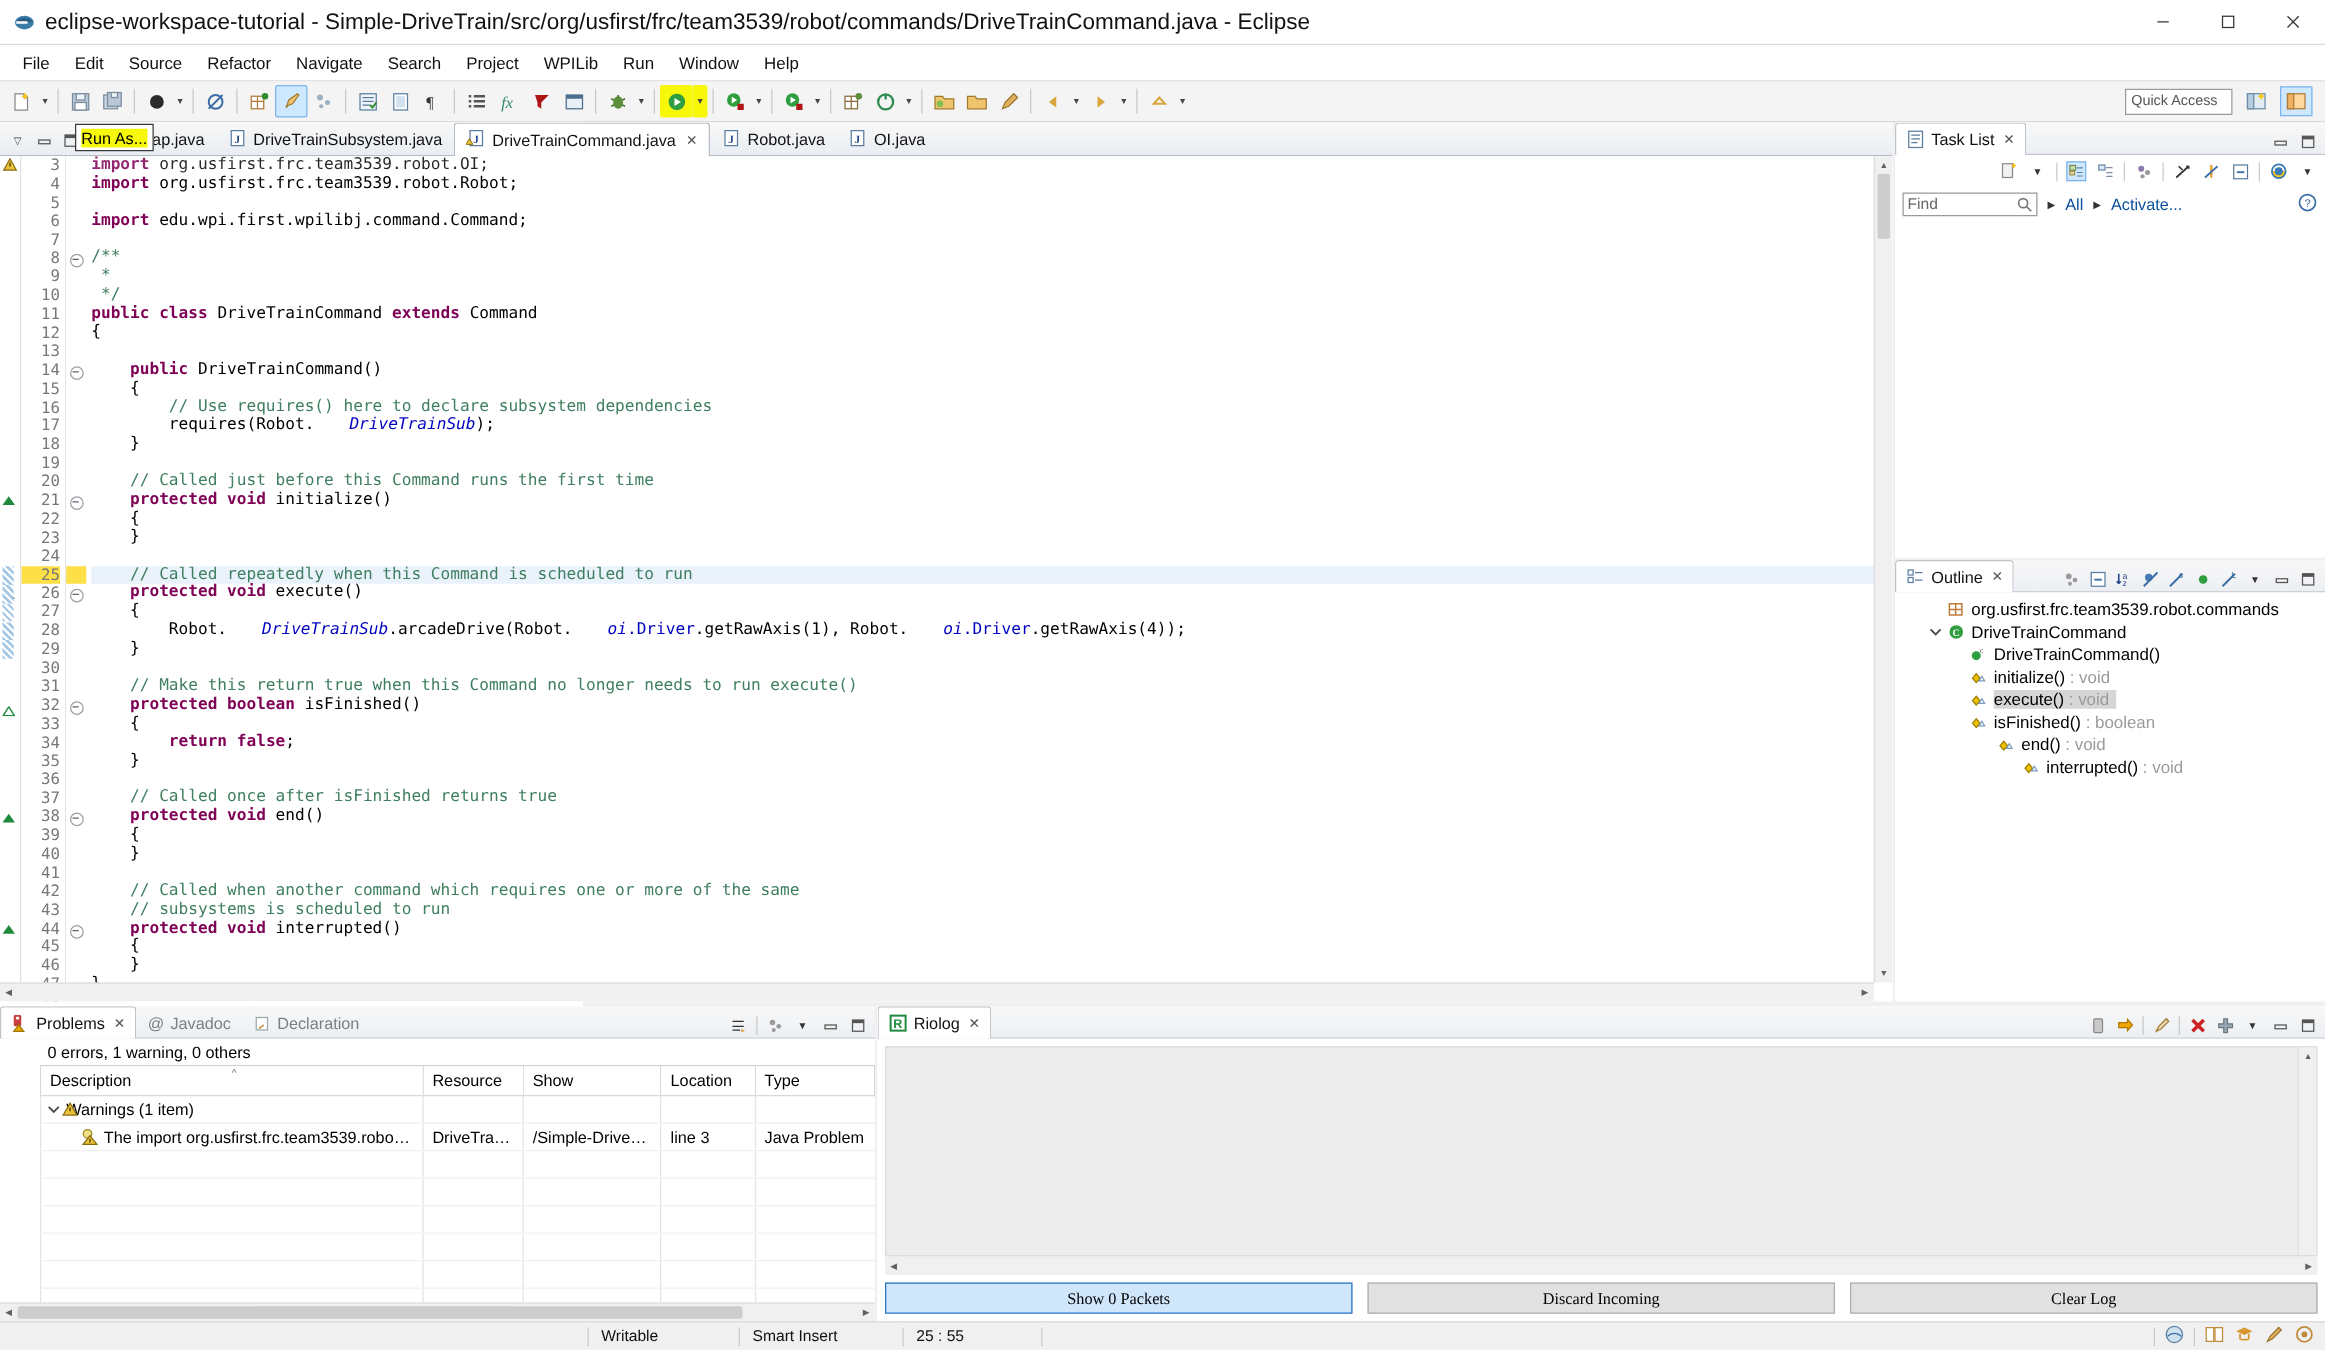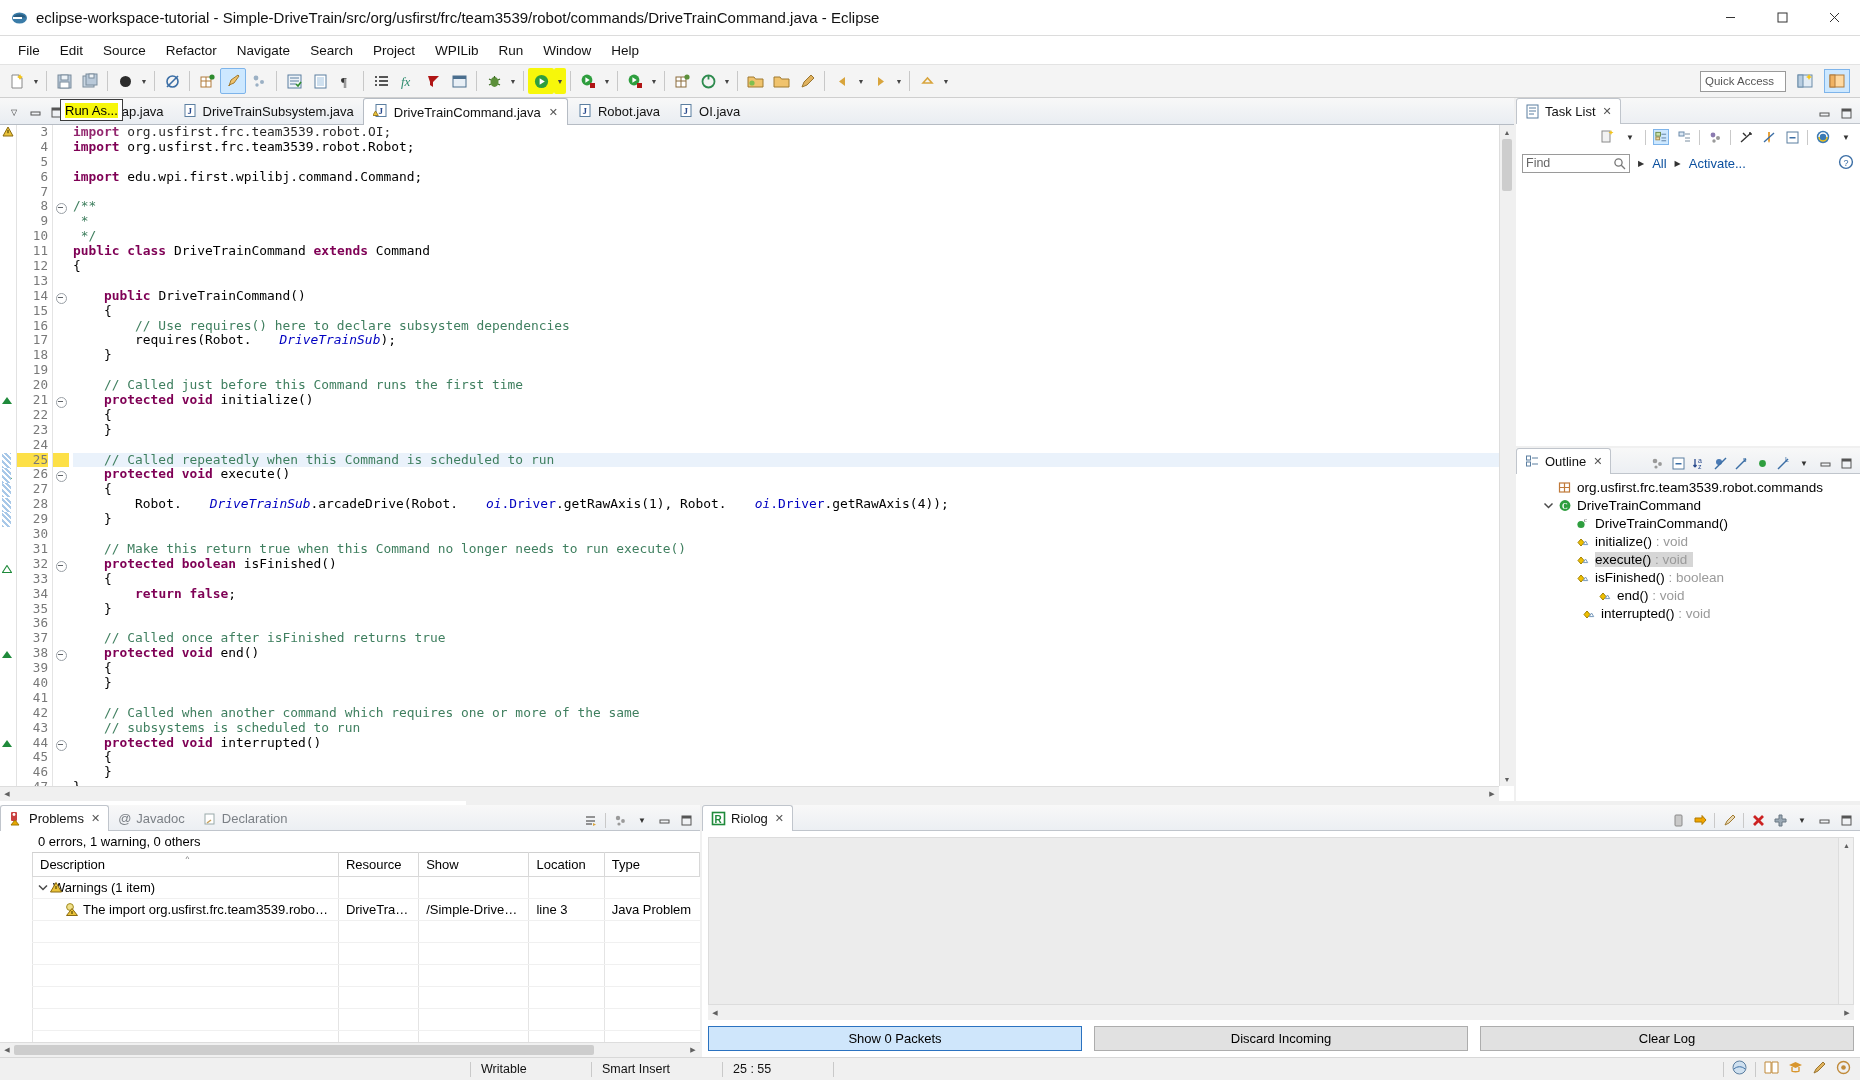--- a/index.html
+++ b/index.html
@@ -10,21 +10,21 @@
   }
   
   #titlebar {
     height:36px; background:#ffffff; display:flex; align-items:center;
     border-bottom:1px solid #dcdcdc; position:relative;
   }
   #titlebar .tb-icon {
     width:18px;height:18px;margin:0 8px 0 10px; flex:0 0 auto;
     display:flex;align-items:center;justify-content:center;
   }
-  #titlebar .tb-title { font-size:15px; color:#111; white-space:nowrap; }
+  #titlebar .tb-title { font-size:18px; color:#111; white-space:nowrap; }
   #winbtns { margin-left:auto; display:flex; height:36px; }
   #winbtns div {
     width:52px;height:36px;display:flex;align-items:center;justify-content:center;
     font-size:14px;color:#333;
   }
 
   
   #menubar { height:28px; background:#ffffff; display:flex; align-items:center; padding-left:8px; }
   #menubar .mi { padding:4px 10px; font-size:13.5px; color:#111; cursor:default; white-space:nowrap; }
 
@@ -164,21 +164,21 @@
   #prob-hscroll{position:absolute;left:0;right:0;bottom:0;height:15px;background:#f0f0f0;border-top:1px solid #ddd;display:flex;align-items:center;justify-content:space-between;}
   #prob-hscroll .thumb{position:absolute;left:14px;width:580px;top:2px;bottom:2px;background:#cdcdcd;border-radius:2px;}
   #prob-hscroll .ah{width:14px;height:14px;display:flex;align-items:center;justify-content:center;font-size:7px;color:#606060;z-index:2;}
 
   #riolog-view { position:absolute; left:702px; right:0; bottom:0; height:252px; background:#fff; }
   #riolog-body { flex:1; background:#ececec; margin:6px 6px 0 6px; border:1px solid #dcdcdc; position:relative; }
   #riolog-vs { position:absolute;right:0;top:0;bottom:0;width:15px;background:#f0f0f0;border-left:1px solid #ddd; }
   #riolog-vs .ah{width:15px;height:14px;display:flex;align-items:center;justify-content:center;font-size:7px;color:#606060;}
   #riolog-hs { height:15px; margin:0 6px; background:#f0f0f0; display:flex;align-items:center;justify-content:space-between; }
   #riolog-hs .ah{width:14px;height:14px;display:flex;align-items:center;justify-content:center;font-size:7px;color:#606060;}
-  #riolog-btns { display:flex; gap:12px; padding:6px; }
+  #riolog-btns { display:flex; gap:12px; padding:6px;font-family:Liberation Serif, serif; }
   .rbtn {
     flex:1; height:25px; display:flex;align-items:center;justify-content:center;
     font-size:13px; border:1px solid #adadad; background:#e1e1e1; color:#000;
   }
   .rbtn.primary { background:#cfe6fb; border:1px solid #2a72c0; }
 
   
   #tasklist-view { position:absolute; right:0; top:0; width:344px; height:348px; background:#fff; }
   #tl-toolbar { height:26px; display:flex;align-items:center;justify-content:flex-end; gap:7px; padding:0 6px; background:#fff; }
   #tl-find { height:26px; display:flex; align-items:center; gap:8px; padding:0 6px; background:#fff; }
@@ -1369,21 +1369,21 @@
             <div class="trow" style="padding-left: 64px;">
               <span class="tw"></span>
               <span class="ticon">
                 <svg width="16" height="15" viewBox="0 0 16 15">
                   <path d="M6 5l3 3.5-3 3.5-3-3.5z" fill="#f0c000" stroke="#a08000"></path>
                   <path d="M10.5 7l2.2 3.6h-4.4z" fill="none" stroke="#7799bb" stroke-width="1"></path>
                 </svg>
               </span>
               <span class="tlabel">end()<span class="oret"> : void</span></span>
             </div>
-            <div class="trow" style="padding-left: 48px;">
+            <div class="trow" style="padding-left: 48px; margin-left: 36px;">
               <span class="tw"></span>
               <span class="ticon">
                 <svg width="16" height="15" viewBox="0 0 16 15">
                   <path d="M6 5l3 3.5-3 3.5-3-3.5z" fill="#f0c000" stroke="#a08000"></path>
                   <path d="M10.5 7l2.2 3.6h-4.4z" fill="none" stroke="#7799bb" stroke-width="1"></path>
                 </svg>
               </span>
               <span class="tlabel">interrupted()<span class="oret"> : void</span></span>
             </div>
           </div>

